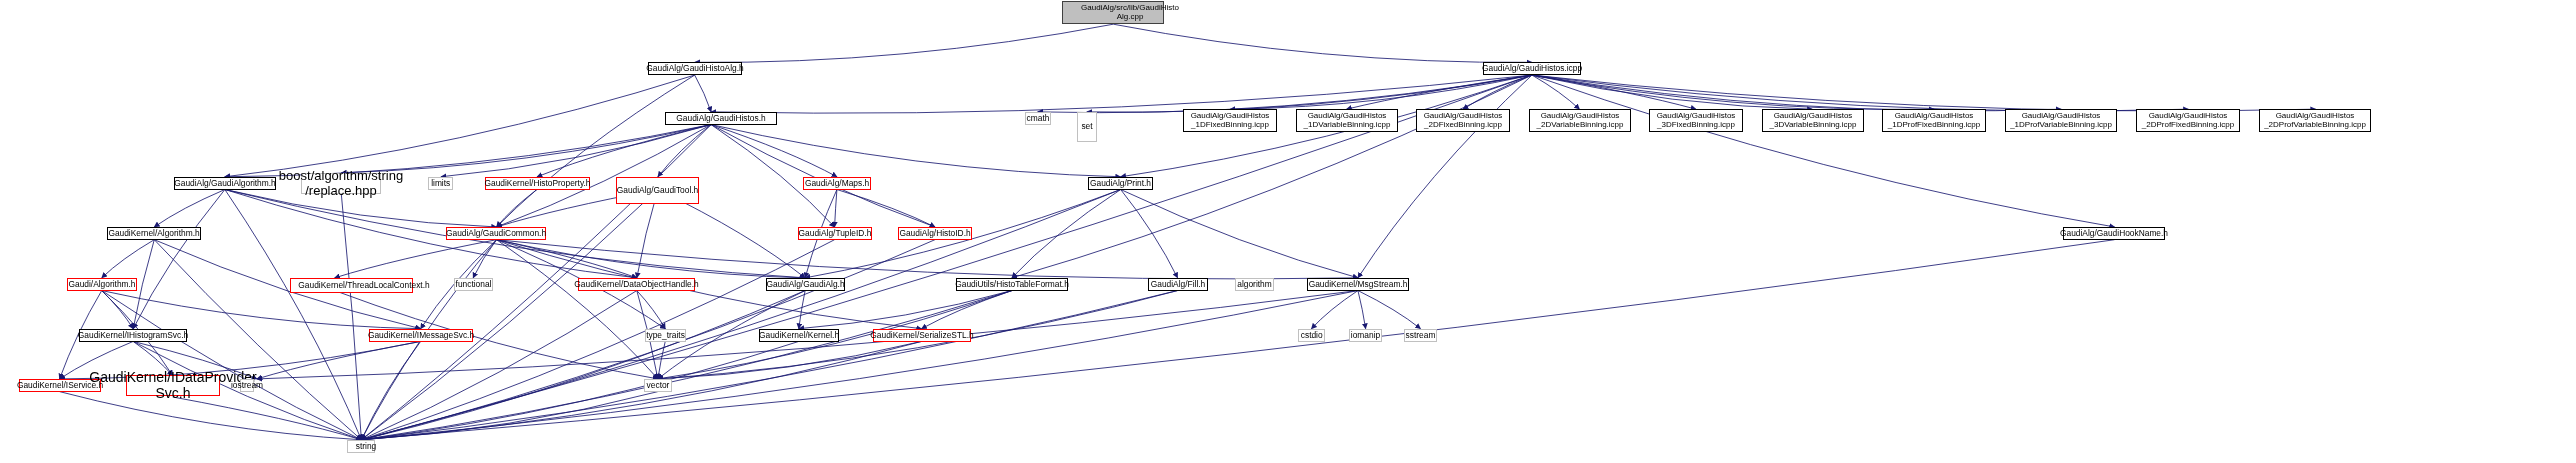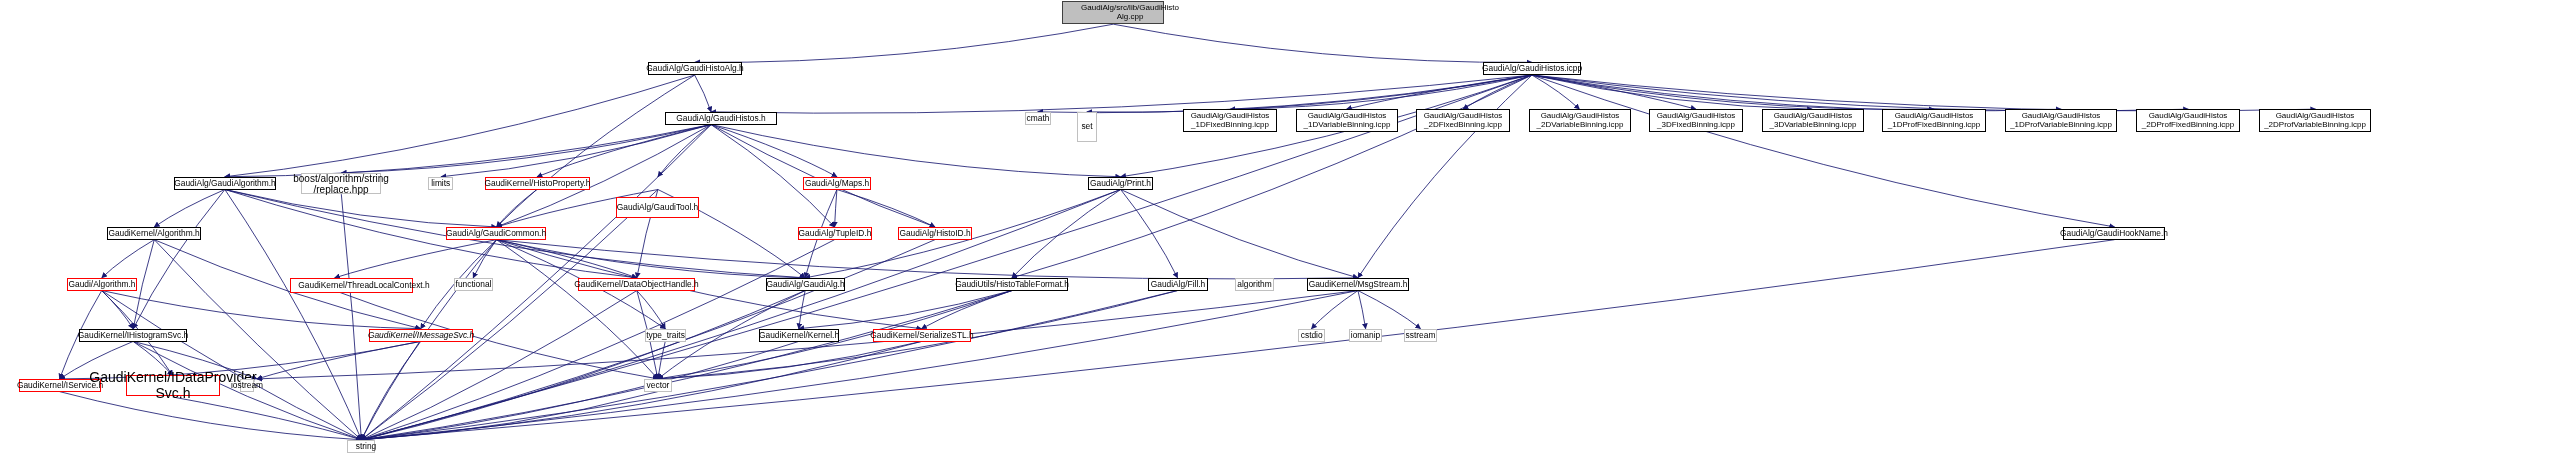--- a/index.html
+++ b/index.html
@@ -179,43 +179,43 @@
 _3DVariableBinning.icpp</div>
       <div class="node hdr" style="left: 1882px; top: 109px; width: 104px; height: 23px; font-size: 8px;">GaudiAlg/GaudiHistos
 _1DProfFixedBinning.icpp</div>
       <div class="node hdr" style="left: 2005px; top: 109px; width: 112px; height: 23px; font-size: 8px;">GaudiAlg/GaudiHistos
 _1DProfVariableBinning.icpp</div>
       <div class="node hdr" style="left: 2136px; top: 109px; width: 104px; height: 23px; font-size: 8px;">GaudiAlg/GaudiHistos
 _2DProfFixedBinning.icpp</div>
       <div class="node hdr" style="left: 2259px; top: 109px; width: 112px; height: 23px; font-size: 8px;">GaudiAlg/GaudiHistos
 _2DProfVariableBinning.icpp</div>
       <div class="node hdr" style="left: 174px; top: 177px; width: 102px; height: 12.7px;">GaudiAlg/GaudiAlgorithm.h</div>
-      <div class="node sys" style="left: 301px; top: 173px; width: 80px; height: 21.4px; font-size: 10px;">boost/algorithm/string
+      <div class="node sys" style="left: 301px; top: 173px; width: 80px; height: 21.4px; font-size: 13px;">boost/algorithm/string
 /replace.hpp</div>
       <div class="node sys" style="left: 428px; top: 177px; width: 25.4px; height: 12.7px;">limits</div>
       <div class="node red" style="left: 485px; top: 177px; width: 105px; height: 12.7px;">GaudiKernel/HistoProperty.h</div>
-      <div class="node red" style="left: 616px; top: 177px; width: 83px; height: 21px; margin-top: 20px;">GaudiAlg/GaudiTool.h</div>
+      <div class="node red" style="left: 616px; top: 177px; width: 83px; height: 27px;">GaudiAlg/GaudiTool.h</div>
       <div class="node red" style="left: 803px; top: 177px; width: 68px; height: 12.7px;">GaudiAlg/Maps.h</div>
       <div class="node hdr" style="left: 1088px; top: 177px; width: 65px; height: 12.7px;">GaudiAlg/Print.h</div>
       <div class="node hdr" style="left: 2063px; top: 227px; width: 102px; height: 12.7px;">GaudiAlg/GaudiHookName.h</div>
       <div class="node hdr" style="left: 107px; top: 227px; width: 94px; height: 12.7px;">GaudiKernel/Algorithm.h</div>
       <div class="node red" style="left: 446px; top: 227px; width: 100px; height: 12.7px;">GaudiAlg/GaudiCommon.h</div>
       <div class="node red" style="left: 798px; top: 227px; width: 74px; height: 12.7px;">GaudiAlg/TupleID.h</div>
       <div class="node red" style="left: 898px; top: 227px; width: 74px; height: 12.7px;">GaudiAlg/HistoID.h</div>
       <div class="node red" style="left: 67px; top: 278px; width: 70px; height: 12.7px;">Gaudi/Algorithm.h</div>
       <div class="node red" style="left: 290px; top: 278px; width: 123px; height: 15px; padding-left: 27px;">GaudiKernel/ThreadLocalContext.h</div>
       <div class="node sys" style="left: 454px; top: 278px; width: 39px; height: 12.7px;">functional</div>
       <div class="node red" style="left: 578px; top: 278px; width: 117px; height: 12.7px;">GaudiKernel/DataObjectHandle.h</div>
       <div class="node hdr" style="left: 766px; top: 278px; width: 79px; height: 12.7px;">GaudiAlg/GaudiAlg.h</div>
       <div class="node hdr" style="left: 956px; top: 278px; width: 112px; height: 12.7px;">GaudiUtils/HistoTableFormat.h</div>
       <div class="node hdr" style="left: 1148px; top: 278px; width: 60px; height: 12.7px;">GaudiAlg/Fill.h</div>
       <div class="node sys" style="left: 1235px; top: 278px; width: 39px; height: 12.7px;">algorithm</div>
       <div class="node hdr" style="left: 1307px; top: 278px; width: 102px; height: 12.7px;">GaudiKernel/MsgStream.h</div>
       <div class="node hdr" style="left: 79px; top: 329px; width: 108px; height: 12.7px;">GaudiKernel/IHistogramSvc.h</div>
-      <div class="node red" style="left: 369px; top: 329px; width: 104px; height: 12.7px; font-style: italic;">GaudiKernel/IMessageSvc.h</div>
+      <div class="node red" style="left: 369px; top: 329px; width: 104px; height: 12.7px;">GaudiKernel/IMessageSvc.h</div>
       <div class="node sys" style="left: 645px; top: 329px; width: 41px; height: 12.7px;">type_traits</div>
       <div class="node hdr" style="left: 759px; top: 329px; width: 80px; height: 12.7px;">GaudiKernel/Kernel.h</div>
       <div class="node red" style="left: 873px; top: 329px; width: 98px; height: 12.7px;">GaudiKernel/SerializeSTL.h</div>
       <div class="node sys" style="left: 1298px; top: 329px; width: 27.4px; height: 12.7px;">cstdio</div>
       <div class="node sys" style="left: 1349px; top: 329px; width: 33px; height: 12.7px;">iomanip</div>
       <div class="node sys" style="left: 1404px; top: 329px; width: 33px; height: 12.7px;">sstream</div>
       <div class="node red" style="left: 19px; top: 379px; width: 82px; height: 12.7px;">GaudiKernel/IService.h</div>
       <div class="node red" style="left: 126px; top: 375px; width: 94px; height: 21.4px; font-size: 14px;">GaudiKernel/IDataProvider
 Svc.h</div>
       <div class="node sys" style="left: 240px; top: 379px; width: 14px; height: 12.7px;">iostream</div>

